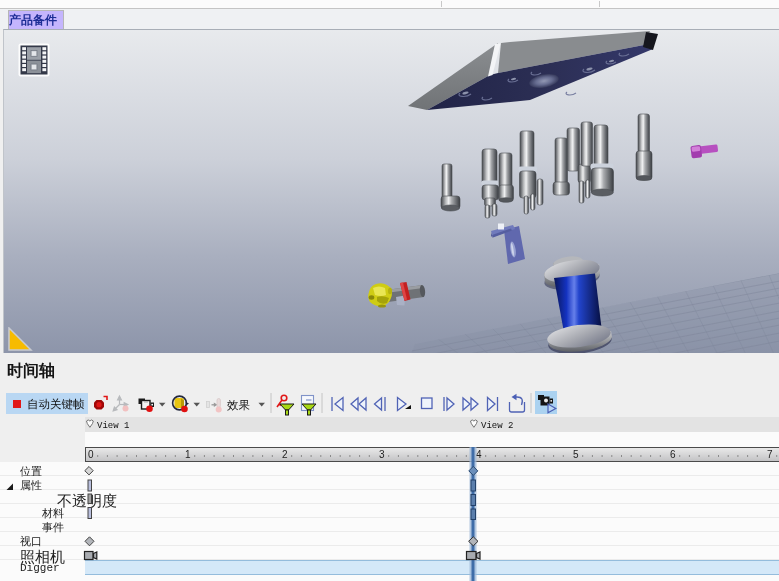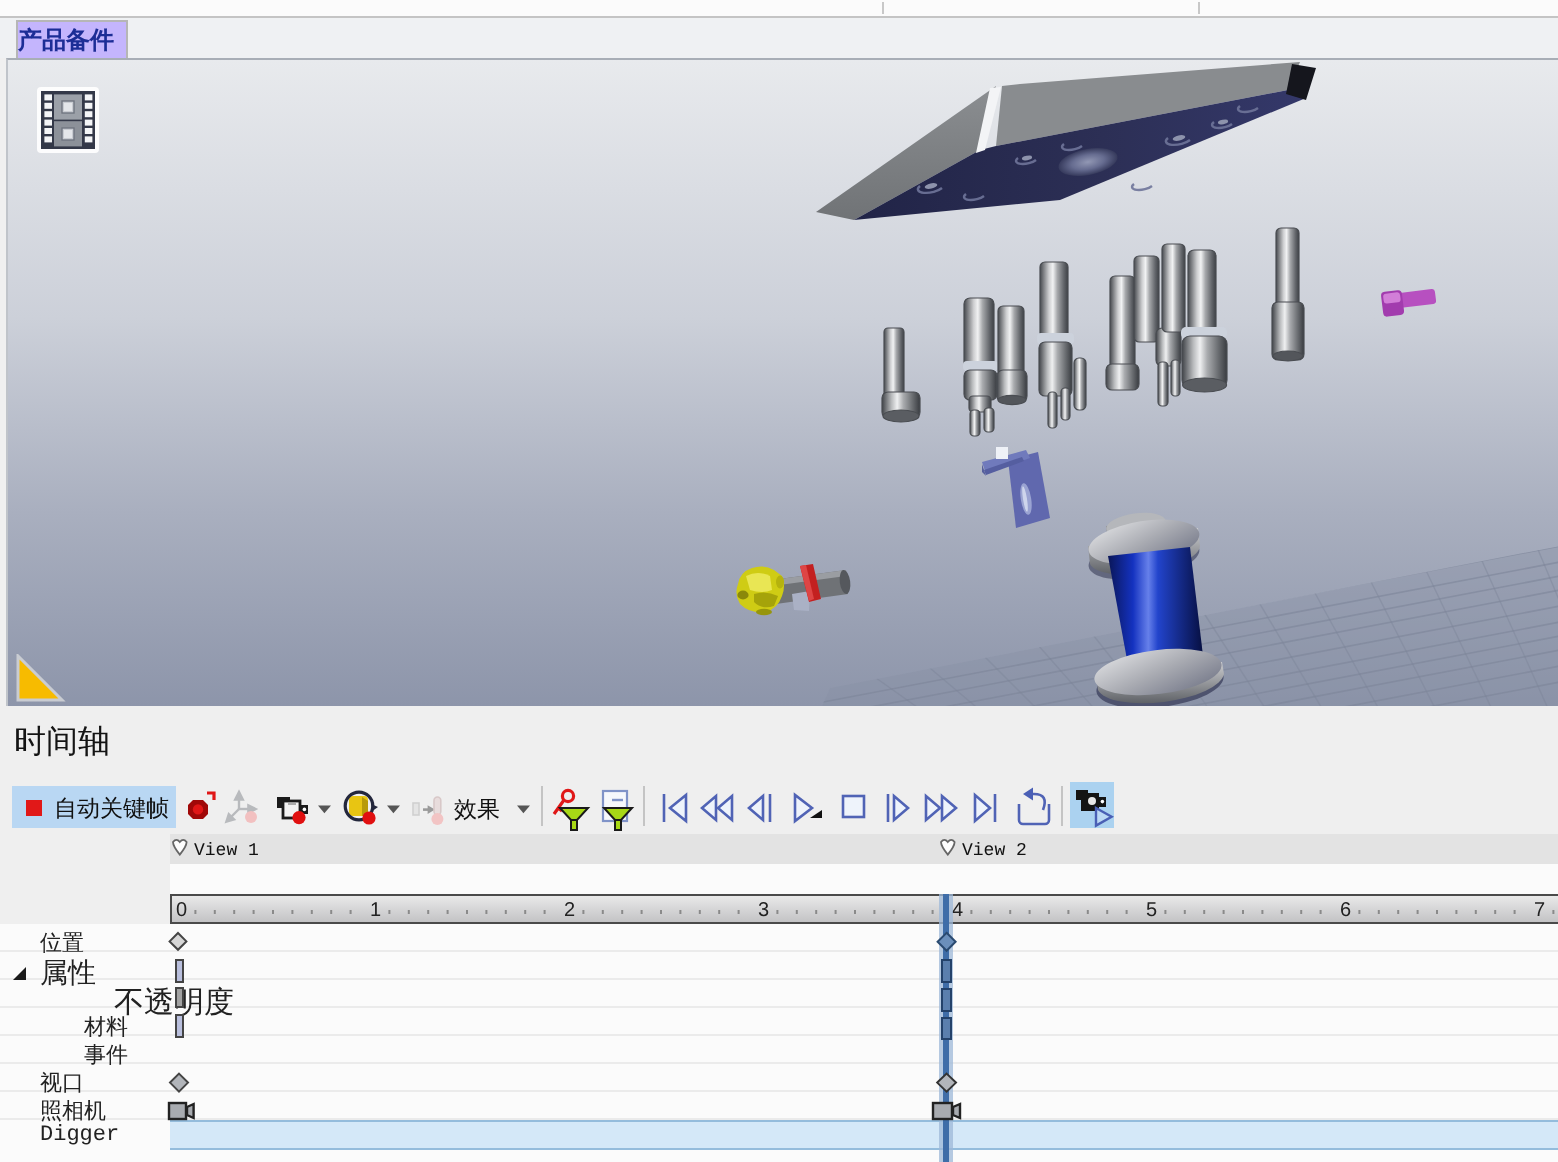--- a/index.html
+++ b/index.html
@@ -249,21 +249,21 @@
     <rect x="15" y="8.5" width="4" height="4" fill="#e4e6ea" stroke="none"></rect>
     <rect x="15" y="22" width="4" height="4" fill="#e4e6ea" stroke="none"></rect>
   </svg>
 
   <svg width="26" height="24" viewBox="0 0 26 24" style="position:absolute;left:4px;top:297px;">
     <polygon points="1,23 1,1 23,23" fill="#f7bb00" stroke="#c9ccd2" stroke-width="1.5"></polygon>
   </svg>
 </div>
 
 <div class="abs" style="left:0;top:353px;width:779px;height:228px;background:#efefef;"></div>
-<div class="abs" style="left:7px;top:361px;font-size:16px;color:#141414;">时间轴</div>
+<div class="abs" style="left:7px;top:361px;font-size:16px;color:#141414;font-weight:bold;">时间轴</div>
 
 <div class="abs" style="left:0;top:388px;width:717px;height:30px;">
   <svg width="779" height="30" viewBox="0 388 779 30">
 
     <rect x="6" y="393" width="82" height="21" fill="#b9d7f3"></rect>
     <rect x="13" y="400" width="8" height="8" fill="#e11818"></rect>
     <text x="27" y="408" font-size="11.5" fill="#111" font-family="Liberation Sans">自动关键帧</text>
 
     <polygon points="96.5,400 101.5,400 104,402.5 104,407 101.5,409.5 96.5,409.5 94,407 94,402.5" fill="#a00808"></polygon>
     <circle cx="99" cy="404.7" r="2.6" fill="#e01616"></circle>
@@ -454,26 +454,26 @@
 <div class="abs" style="left:0;top:489px;width:779px;height:1px;background:#ebebeb;"></div>
 <div class="abs" style="left:0;top:503px;width:779px;height:1px;background:#ebebeb;"></div>
 <div class="abs" style="left:0;top:517px;width:779px;height:1px;background:#ebebeb;"></div>
 <div class="abs" style="left:0;top:531px;width:779px;height:1px;background:#ebebeb;"></div>
 <div class="abs" style="left:0;top:545px;width:779px;height:1px;background:#ebebeb;"></div>
 <div class="abs" style="left:0;top:559px;width:779px;height:1px;background:#ebebeb;"></div>
 
 <div class="abs" style="left:85px;top:560px;width:694px;height:15px;background:#d4e8f8;border-top:1px solid #94bcdc;border-bottom:1px solid #94bcdc;box-sizing:border-box;"></div>
 
 <div class="abs" style="left:20px;top:464px;font-size:11px;color:#222;text-align:right;">位置</div>
-<div class="abs" style="left:20px;top:478px;font-size:14px;color:#222;text-align:center;">属性</div>
+<div class="abs" style="left:20px;top:478px;font-size:11px;color:#222;text-align:center;">属性</div>
 <div class="abs" style="left:42px;top:492px;font-size:15px;color:#222;margin-left:15px;">不透明度</div>
 <div class="abs" style="left:42px;top:506px;font-size:11px;color:#222;">材料</div>
 <div class="abs" style="left:42px;top:520px;font-size:11px;color:#222;">事件</div>
 <div class="abs" style="left:20px;top:534px;font-size:11px;color:#222;">视口</div>
-<div class="abs" style="left:20px;top:548px;font-size:11px;color:#222;font-family:Liberation Serif, serif;">照相机</div>
+<div class="abs" style="left:20px;top:548px;font-size:15px;color:#222;font-family:Liberation Serif, serif;">照相机</div>
 <div class="abs" style="left:20px;top:562px;font-size:11px;color:#222;font-family:'Liberation Mono',monospace;text-align:center;">Digger</div>
 
 <svg class="abs" width="8" height="8" style="left:6px;top:483px;">
     <polygon points="0.5,7 7,7 7,0.5" fill="#1a1a1a"></polygon>
   </svg>
 
 <svg class="abs" width="779" height="134" viewBox="0 447 779 134" style="left:0;top:447px;">
 
   <rect x="469.5" y="447" width="7" height="134" fill="#9db8d8" opacity="0.75"></rect>
   <rect x="471.5" y="447" width="3" height="134" fill="#3f6da8"></rect>

